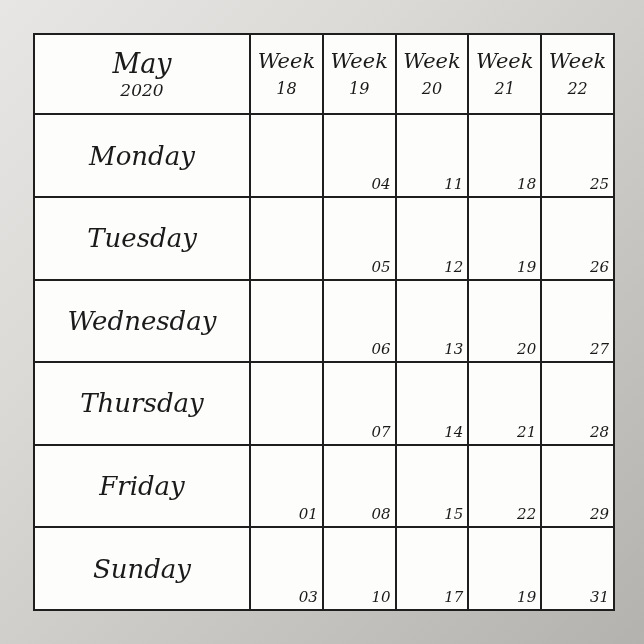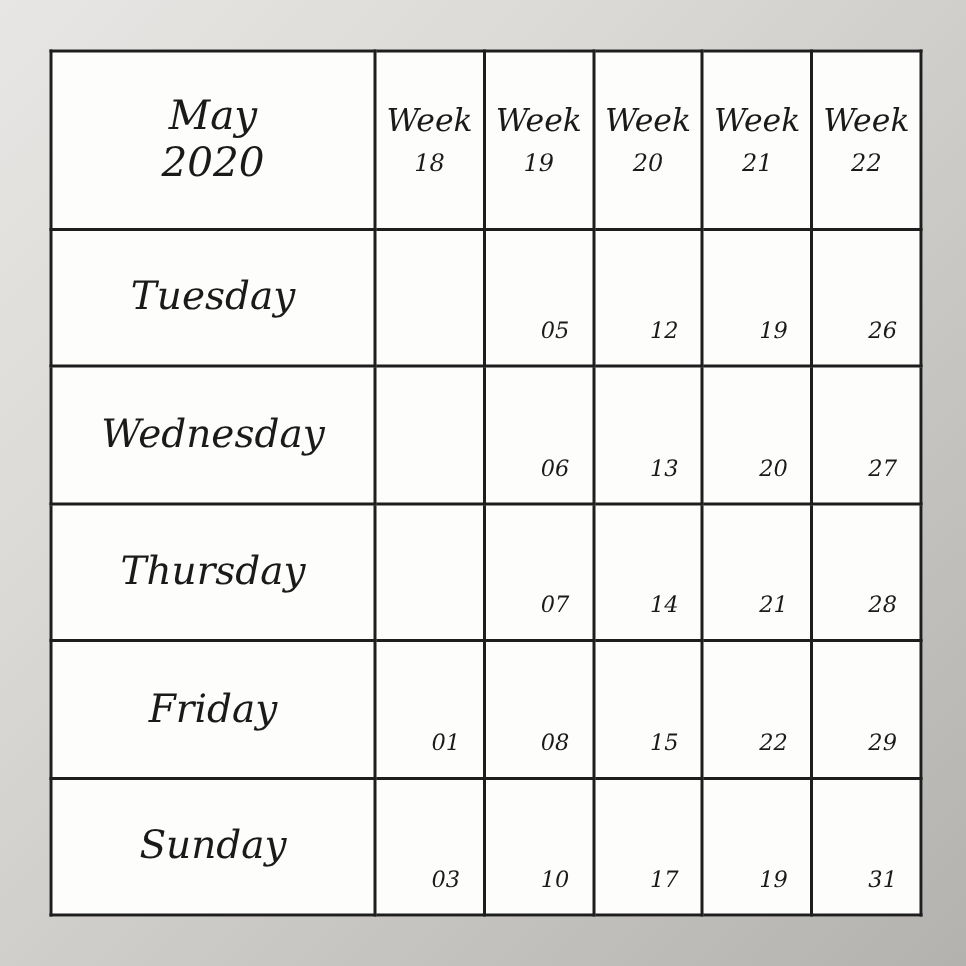--- a/index.html
+++ b/index.html
@@ -28,40 +28,40 @@
     top: 33px;
     width: 580px;
     height: 578px;
     border-collapse: collapse;
     table-layout: fixed;
     background: var(--cell-bg, #fdfdfc);
   }
   table.calendar th,
   table.calendar td {
     border: 2px solid var(--grid-line, #1e1e1e);
-    padding: 15px;
+    padding: 4px;
     font-weight: normal;
   }
   tr.header-row { height: 70px; }
   tr.day-row { height: 72px; }
 
   .month-cell .stack,
   .week-cell .stack {
     display: flex;
     flex-direction: column;
     align-items: center;
     justify-content: center;
     height: 100%;
   }
   .month {
     font-size: 27px;
     line-height: 1.1;
   }
   .year {
-    font-size: 27px;
+    font-size: 17px;
     line-height: 1.1;
     margin-top: 2px;
   }
   .wk {
     font-size: 21px;
     line-height: 1.1;
   }
   .wknum {
     font-size: 16px;
     line-height: 1.1;
@@ -127,20 +127,28 @@
       </th>
       <th class="week-cell">
         <div class="stack">
           <div class="wk">Week</div>
           <div class="wknum">22</div>
         </div>
       </th>
     </tr>
 
     <tr class="day-row">
+      <td class="day-cell">Monday</td>
+      <td class="date-cell"></td>
+      <td class="date-cell">04</td>
+      <td class="date-cell">11</td>
+      <td class="date-cell">18</td>
+      <td class="date-cell">25</td>
+    </tr>
+    <tr class="day-row">
       <td class="day-cell">Tuesday</td>
       <td class="date-cell"></td>
       <td class="date-cell">05</td>
       <td class="date-cell">12</td>
       <td class="date-cell">19</td>
       <td class="date-cell">26</td>
     </tr>
     <tr class="day-row">
       <td class="day-cell">Wednesday</td>
       <td class="date-cell"></td>

